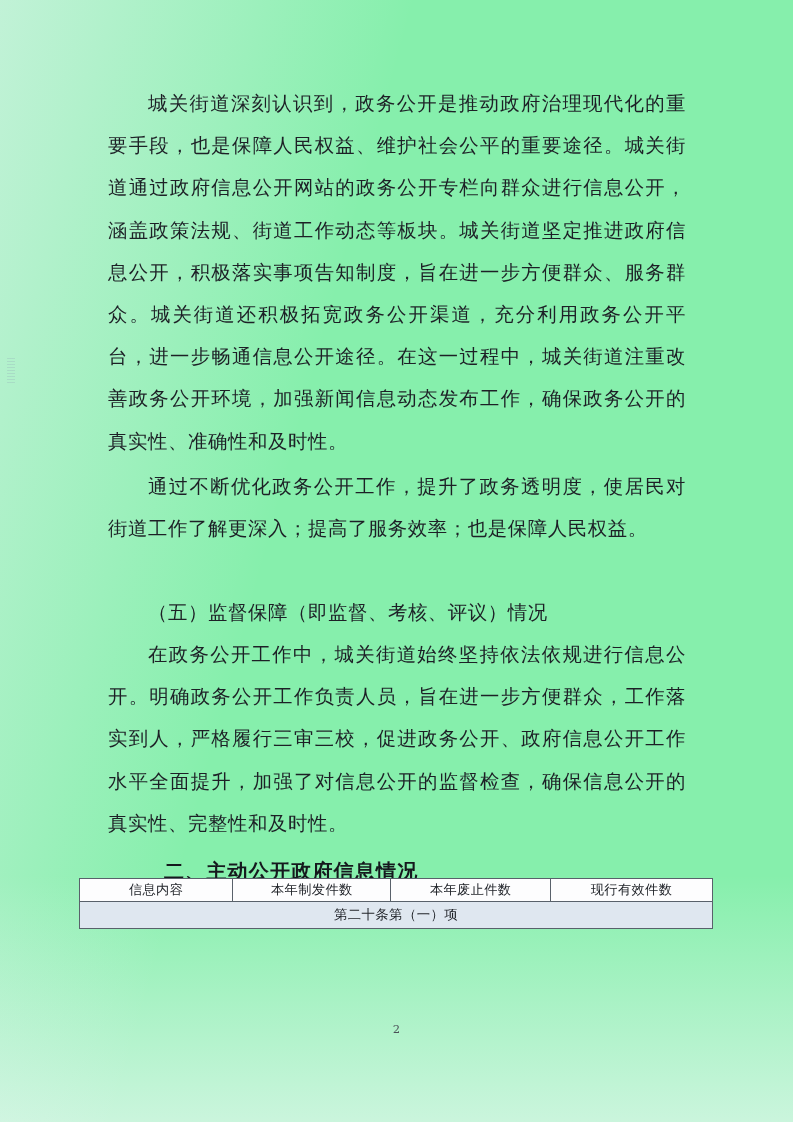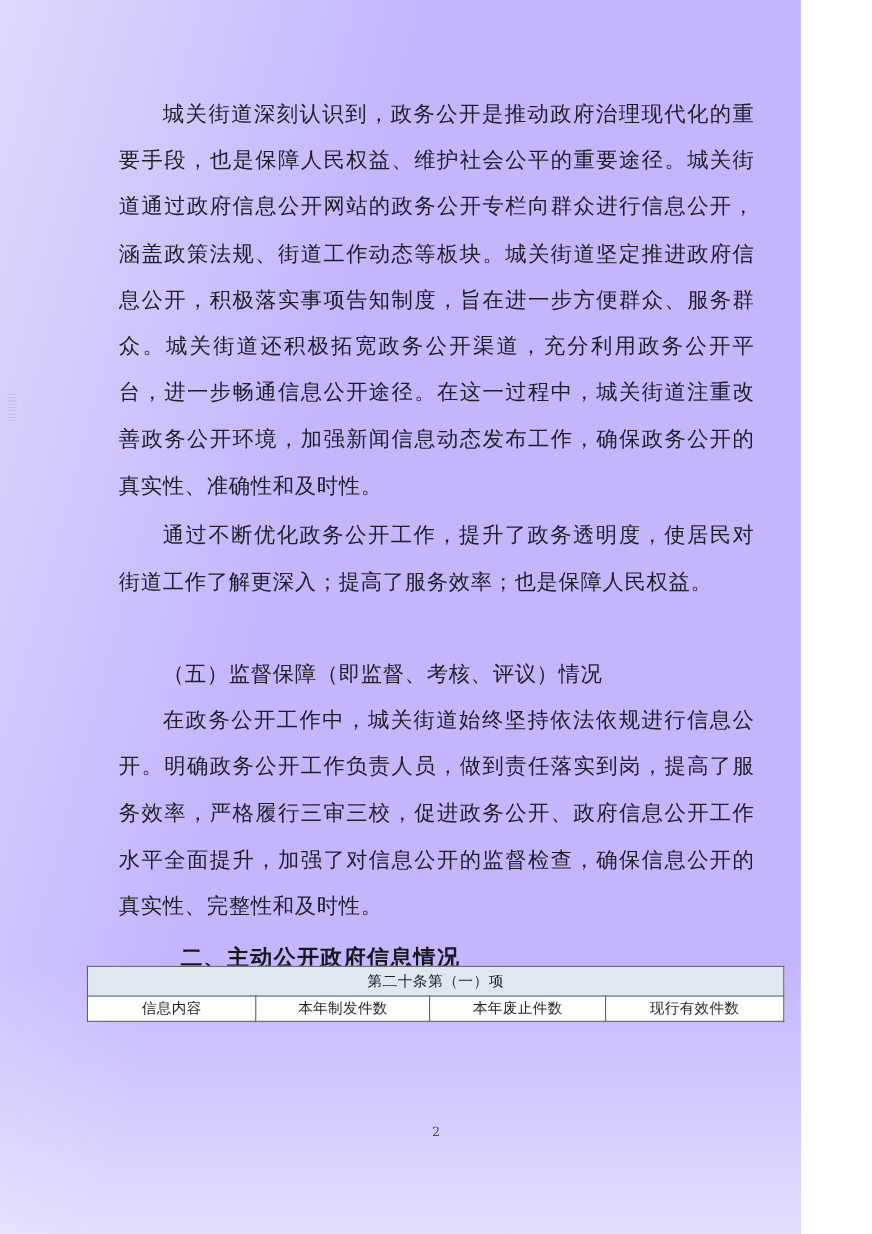--- a/index.html
+++ b/index.html
@@ -9,23 +9,23 @@
   body {
     width: 793px;
     height: 1122px;
     background: #ffffff;
     font-family: "DejaVu Serif", serif;
     overflow: hidden;
   }
 
   .page {
     position: relative;
-    width: 728px;
+    width: 793px;
     height: 1122px;
-    background: #c4b5fd;
+    background: #86efac;
     box-sizing: border-box;
     overflow: hidden;
   }
 
   
   .paper-tint {
     position: absolute;
     inset: 0;
     background:
       linear-gradient(105deg, rgba(242,244,250,0.55) 0%, rgba(255,255,255,0) 38%),
@@ -145,39 +145,39 @@
   <div class="scan-mark"></div>
 
   <div class="content">
 
     <p class="body-text p1">城关街道深刻认识到，政务公开是推动政府治理现代化的重要手段，也是保障人民权益、维护社会公平的重要途径。城关街道通过政府信息公开网站的政务公开专栏向群众进行信息公开，涵盖政策法规、街道工作动态等板块。城关街道坚定推进政府信息公开，积极落实事项告知制度，旨在进一步方便群众、服务群众。城关街道还积极拓宽政务公开渠道，充分利用政务公开平台，进一步畅通信息公开途径。在这一过程中，城关街道注重改善政务公开环境，加强新闻信息动态发布工作，确保政务公开的真实性、准确性和及时性。</p>
 
     <p class="body-text p2">通过不断优化政务公开工作，提升了政务透明度，使居民对街道工作了解更深入；提高了服务效率；也是保障人民权益。</p>
 
     <p class="body-text p3">（五）监督保障（即监督、考核、评议）情况</p>
 
-    <p class="body-text p4">在政务公开工作中，城关街道始终坚持依法依规进行信息公开。明确政务公开工作负责人员，做到责任落实到岗，提高了服务效率，严格履行三审三校，促进政务公开、政府信息公开工作水平全面提升，加强了对信息公开的监督检查，确保信息公开的真实性、完整性和及时性。</p>
+    <p class="body-text p4">在政务公开工作中，城关街道始终坚持依法依规进行信息公开。明确政务公开工作负责人员，旨在进一步方便群众，工作落实到人，严格履行三审三校，促进政务公开、政府信息公开工作水平全面提升，加强了对信息公开的监督检查，确保信息公开的真实性、完整性和及时性。</p>
 
     <h2 class="section-heading">二、主动公开政府信息情况</h2>
   </div>
 
   <table class="info-table">
     <colgroup>
       <col class="col-a">
         <col class="col-b">
         <col class="col-c">
         <col class="col-d">
     </colgroup>
     <tbody>
       <tr>
-        <td class="banner" colspan="4">第二十条第（一）项</td>
-      </tr>
-      <tr>
         <td class="colhead">信息内容</td>
         <td class="colhead">本年制发件数</td>
         <td class="colhead">本年废止件数</td>
         <td class="colhead">现行有效件数</td>
+      </tr>
+      <tr>
+        <td class="banner" colspan="4">第二十条第（一）项</td>
       </tr>
     </tbody>
   </table>
 
   <div class="page-number">2</div>
 </div>
 
 </body></html>

